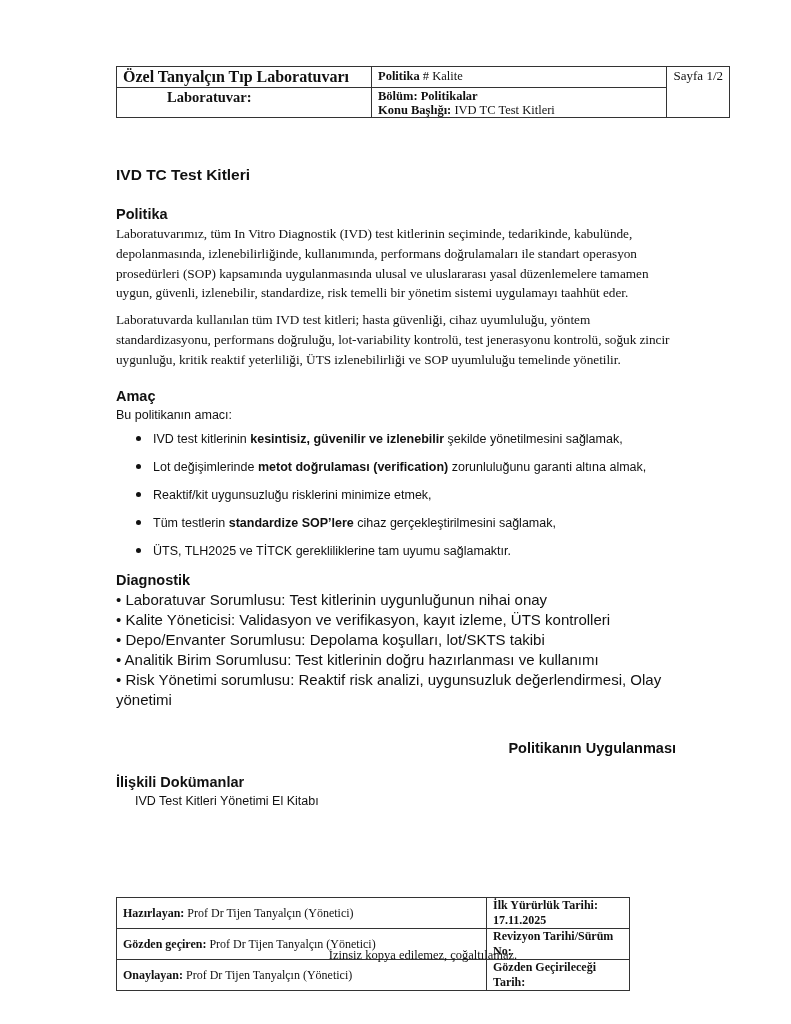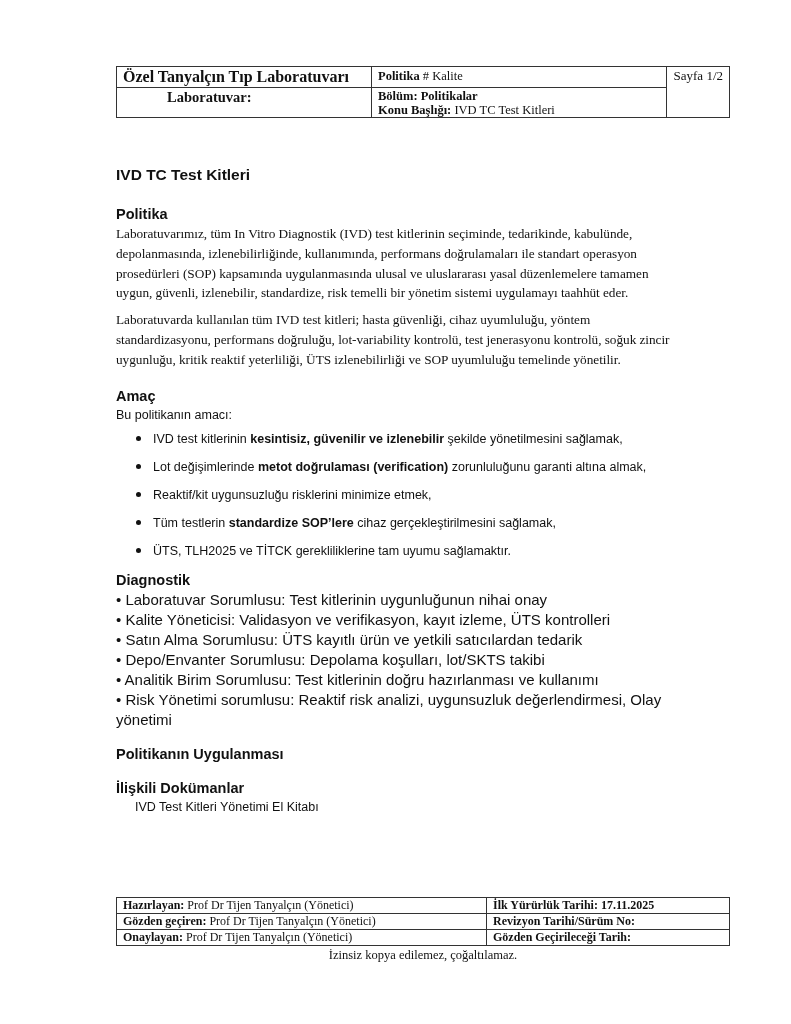--- a/index.html
+++ b/index.html
@@ -25,21 +25,21 @@
   p.para + p.para { margin-top: 7px; }
   .intro { font-family: "Liberation Sans", sans-serif; font-size: 12.5px; line-height: 18px; margin: 0 0 6px 0; }
   ul.goals { list-style: none; margin: 0; padding: 0 0 0 20px; }
   ul.goals li { font-family: "Liberation Sans", sans-serif; font-size: 12.5px; line-height: 18px; margin: 0 0 10px 0; position: relative; padding-left: 17px; }
   ul.goals li .dot { position: absolute; left: 0; top: 6px; width: 5px; height: 5px; border-radius: 50%; background: #111; }
   ul.resp { list-style: none; margin: 0; padding: 0; }
   ul.resp li { font-family: "Liberation Sans", sans-serif; font-size: 15px; line-height: 20px; }
   .indent { font-family: "Liberation Sans", sans-serif; font-size: 12.5px; line-height: 18px; padding-left: 19px; margin: 0; }
 
   
-  .ftr { position: absolute; left: 116px; top: 897px; width: 614px; border-collapse: collapse; }
+  .ftr { position: absolute; left: 116px; top: 897px; width: 514px; border-collapse: collapse; }
   .ftr td { border: 1px solid #333; font-family: "Liberation Serif", serif; font-size: 12px; line-height: 15px; padding: 0 6px; height: 15px; }
   .ftr .fl { width: 357px; }
   .ftr b { font-weight: bold; }
   .copy { position: absolute; left: 116px; top: 947px; width: 614px; text-align: center; font-family: "Liberation Serif", serif; font-size: 12.5px; line-height: 16px; }
   .copy b { font-weight: bold; }
 </style>
 </head>
 <body>
 
 <table class="hdr">
@@ -94,28 +94,27 @@
       <li><span class="dot"></span><span>Tüm testlerin </span><b>standardize SOP’lere</b><span> cihaz gerçekleştirilmesini sağlamak,</span></li>
       <li><span class="dot"></span><span>ÜTS, TLH2025 ve TİTCK gerekliliklerine tam uyumu sağlamaktır.</span><b></b><span></span></li>
     </ul>
   </section>
 
   <section style="margin-top:4px;">
     <h2 class="sec-title">Diagnostik</h2>
     <ul class="resp">
       <li>• Laboratuvar Sorumlusu: Test kitlerinin uygunluğunun nihai onay</li>
       <li>• Kalite Yöneticisi: Validasyon ve verifikasyon, kayıt izleme, ÜTS kontrolleri</li>
-      <li>• Satın Alma Sorumlusu: ÜTS kayıtlı ürün ve yetkili satıcılardan tedarik</li>
       <li>• Depo/Envanter Sorumlusu: Depolama koşulları, lot/SKTS takibi</li>
       <li>• Analitik Birim Sorumlusu: Test kitlerinin doğru hazırlanması ve kullanımı</li>
       <li>• Risk Yönetimi sorumlusu: Reaktif risk analizi, uygunsuzluk değerlendirmesi, Olay yönetimi</li>
     </ul>
   </section>
 
-  <section style="margin-top:14px;">
+  <section style="margin-top:28px;text-align:right;">
     <h2 class="sec-title">Politikanın Uygulanması</h2>
   </section>
 
   <section style="margin-top:14px;">
     <h2 class="sec-title">İlişkili Dokümanlar</h2>
     <p class="indent">IVD Test Kitleri Yönetimi El Kitabı</p>
   </section>
 </div>
 
 <table class="ftr">

